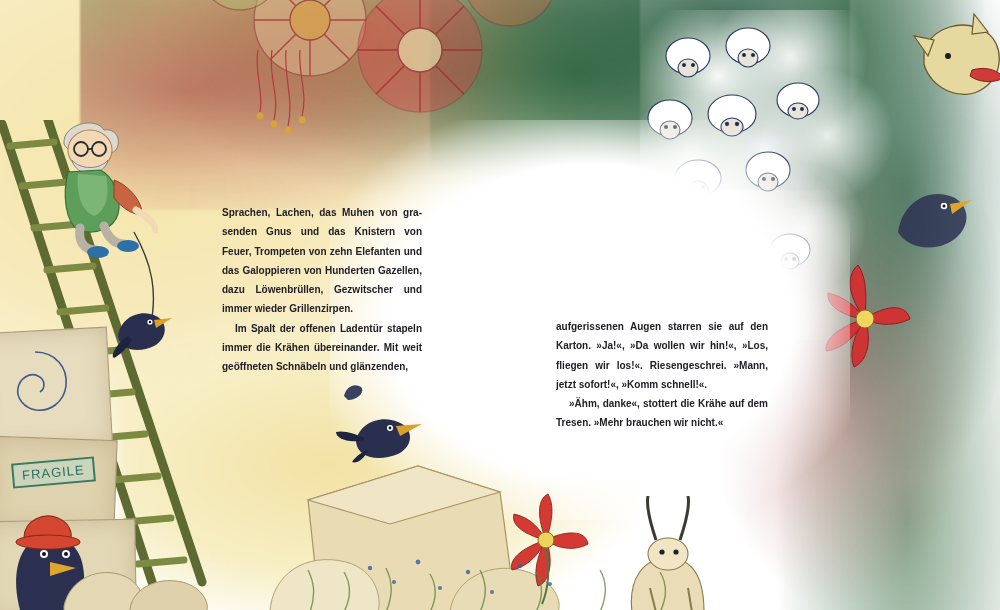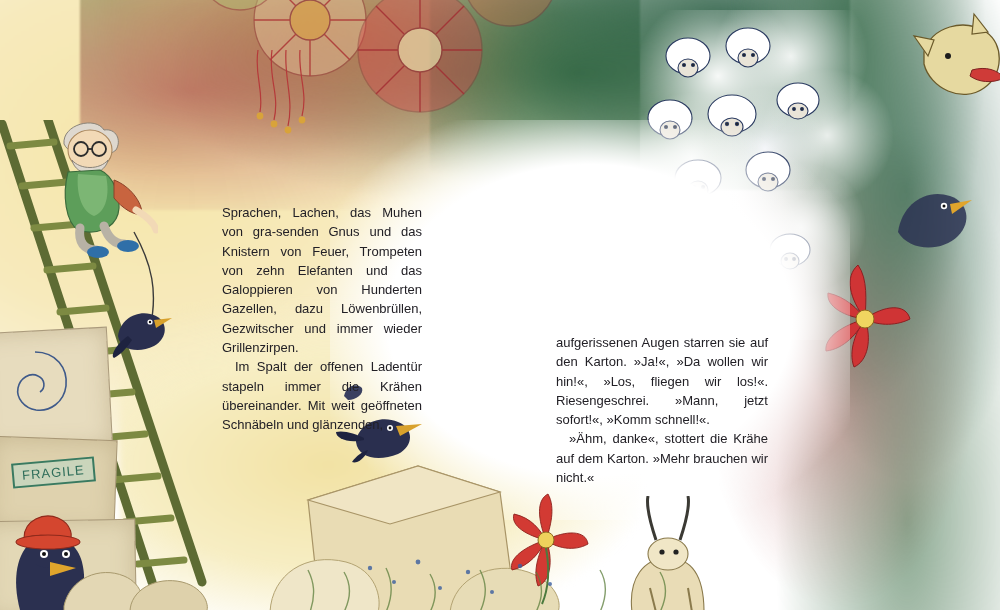--- a/index.html
+++ b/index.html
@@ -118,31 +118,32 @@
     position: absolute;
     left: -10px; top: 120px;
     width: 260px; height: 470px;
     transform: rotate(0deg);
   }
 
   
   .textcol {
     position: absolute;
     font-family: "Liberation Sans", sans-serif;
-    font-size: 13px;
+    font-size: 10px;
     line-height: 19.3px;
     color: #222026;
     text-align: justify;
     -webkit-hyphens: manual;
     hyphens: manual;
+    font-weight: bold;
   }
   .textcol p { margin: 0; }
   .textcol p.indent { text-indent: 13px; }
   #text-left  { left: 222px; top: 203px; width: 200px; }
-  #text-right { left: 556px; top: 333px; width: 212px; }
+  #text-right { left: 556px; top: 317px; width: 212px; }
 
   .fig {
     position: absolute;
     pointer-events: none;
   }
 </style>
 </head>
 <body>
 
 <div id="page">
@@ -453,16 +454,16 @@
     </g>
   </svg>
 
   <div class="textcol" id="text-left">
     <p>Sprachen, Lachen, das Muhen von gra-senden Gnus und das Knistern von Feuer, Trompeten von zehn Elefanten und das Galoppieren von Hunderten Gazellen, dazu Löwenbrüllen, Gezwitscher und immer wieder Grillenzirpen.</p>
     <p class="indent">Im Spalt der offenen Ladentür stapeln immer die Krähen übereinander. Mit weit geöffneten Schnäbeln und glänzenden,</p>
   </div>
 
   <div class="textcol" id="text-right">
     <p>aufgerissenen Augen starren sie auf den Karton. »Ja!«, »Da wollen wir hin!«, »Los, fliegen wir los!«. Riesengeschrei. »Mann, jetzt sofort!«, »Komm schnell!«.</p>
-    <p class="indent">»Ähm, danke«, stottert die Krähe auf dem Karton. »Mehr brauchen wir nicht.«</p>
+    <p class="indent">»Ähm, danke«, stottert die Krähe auf dem Tresen. »Mehr brauchen wir nicht.«</p>
   </div>
 
 </div>
 
 </body></html>

